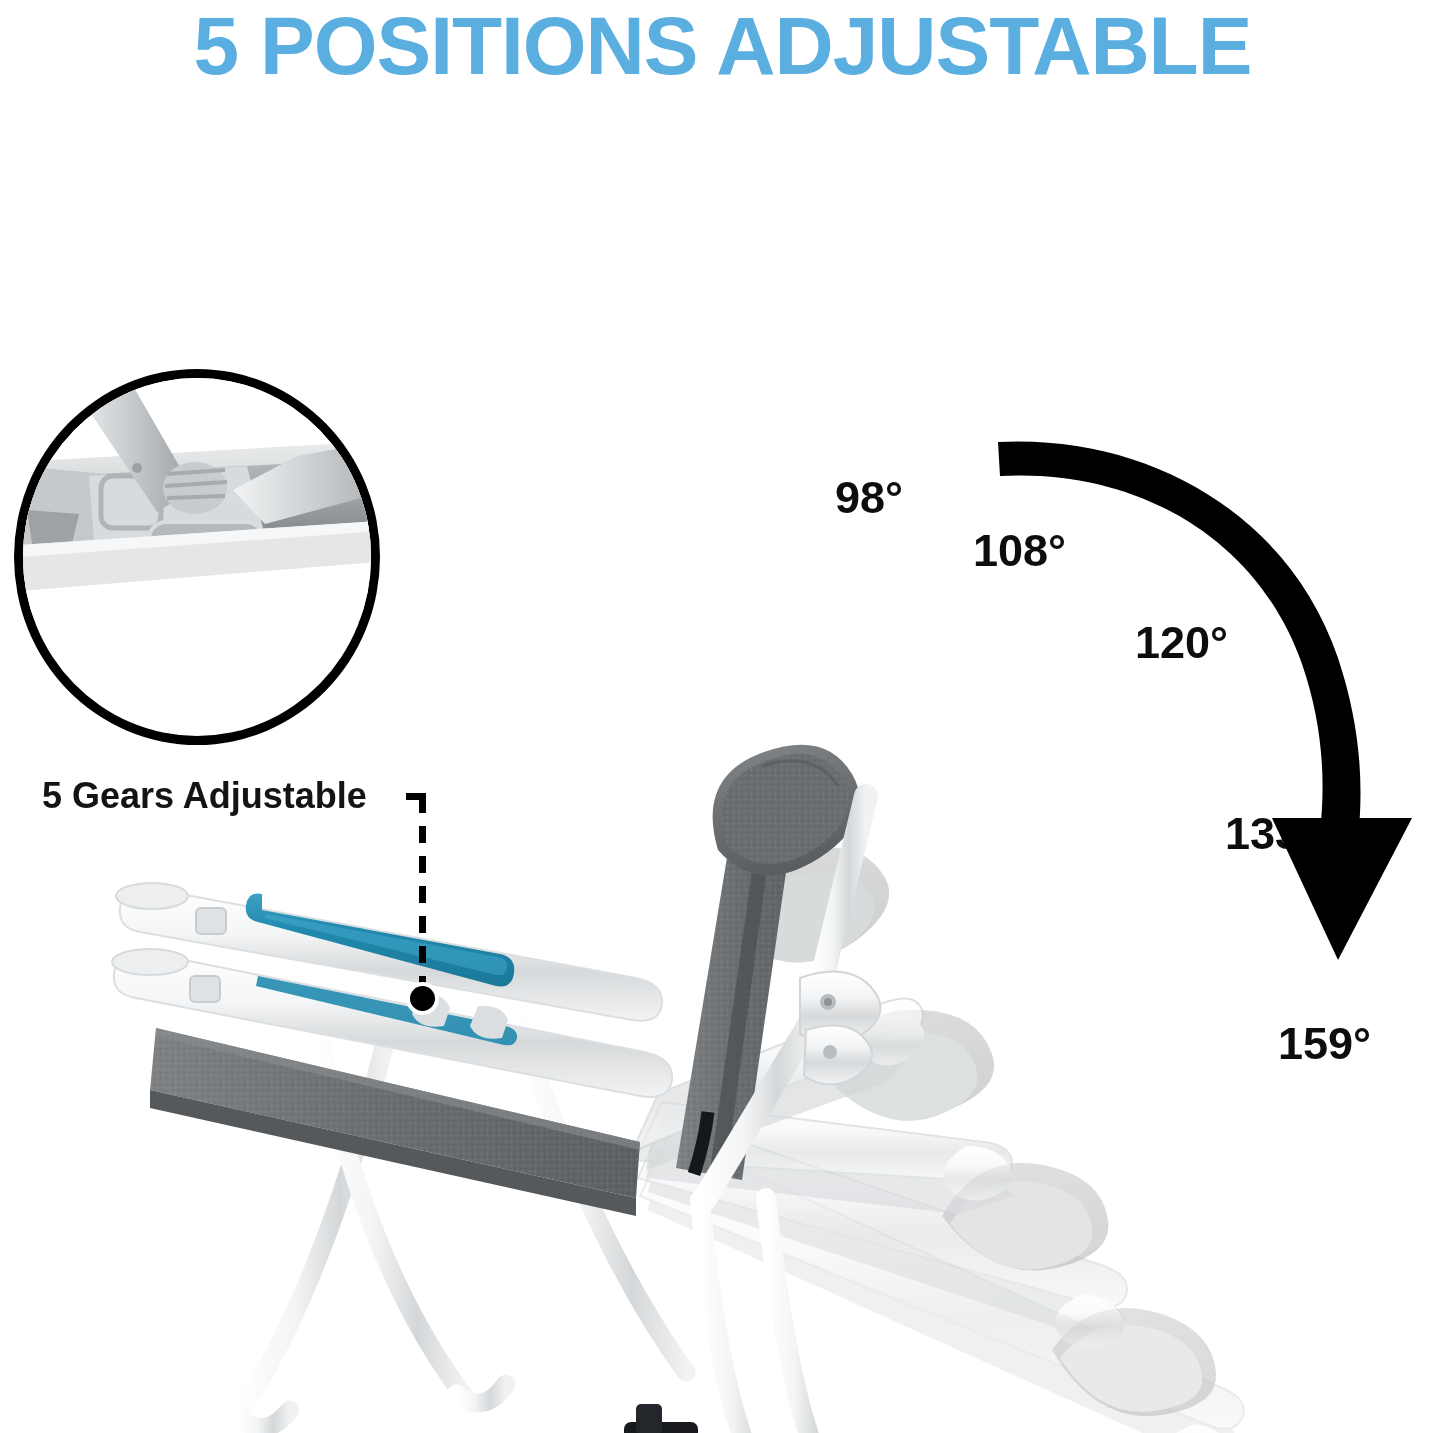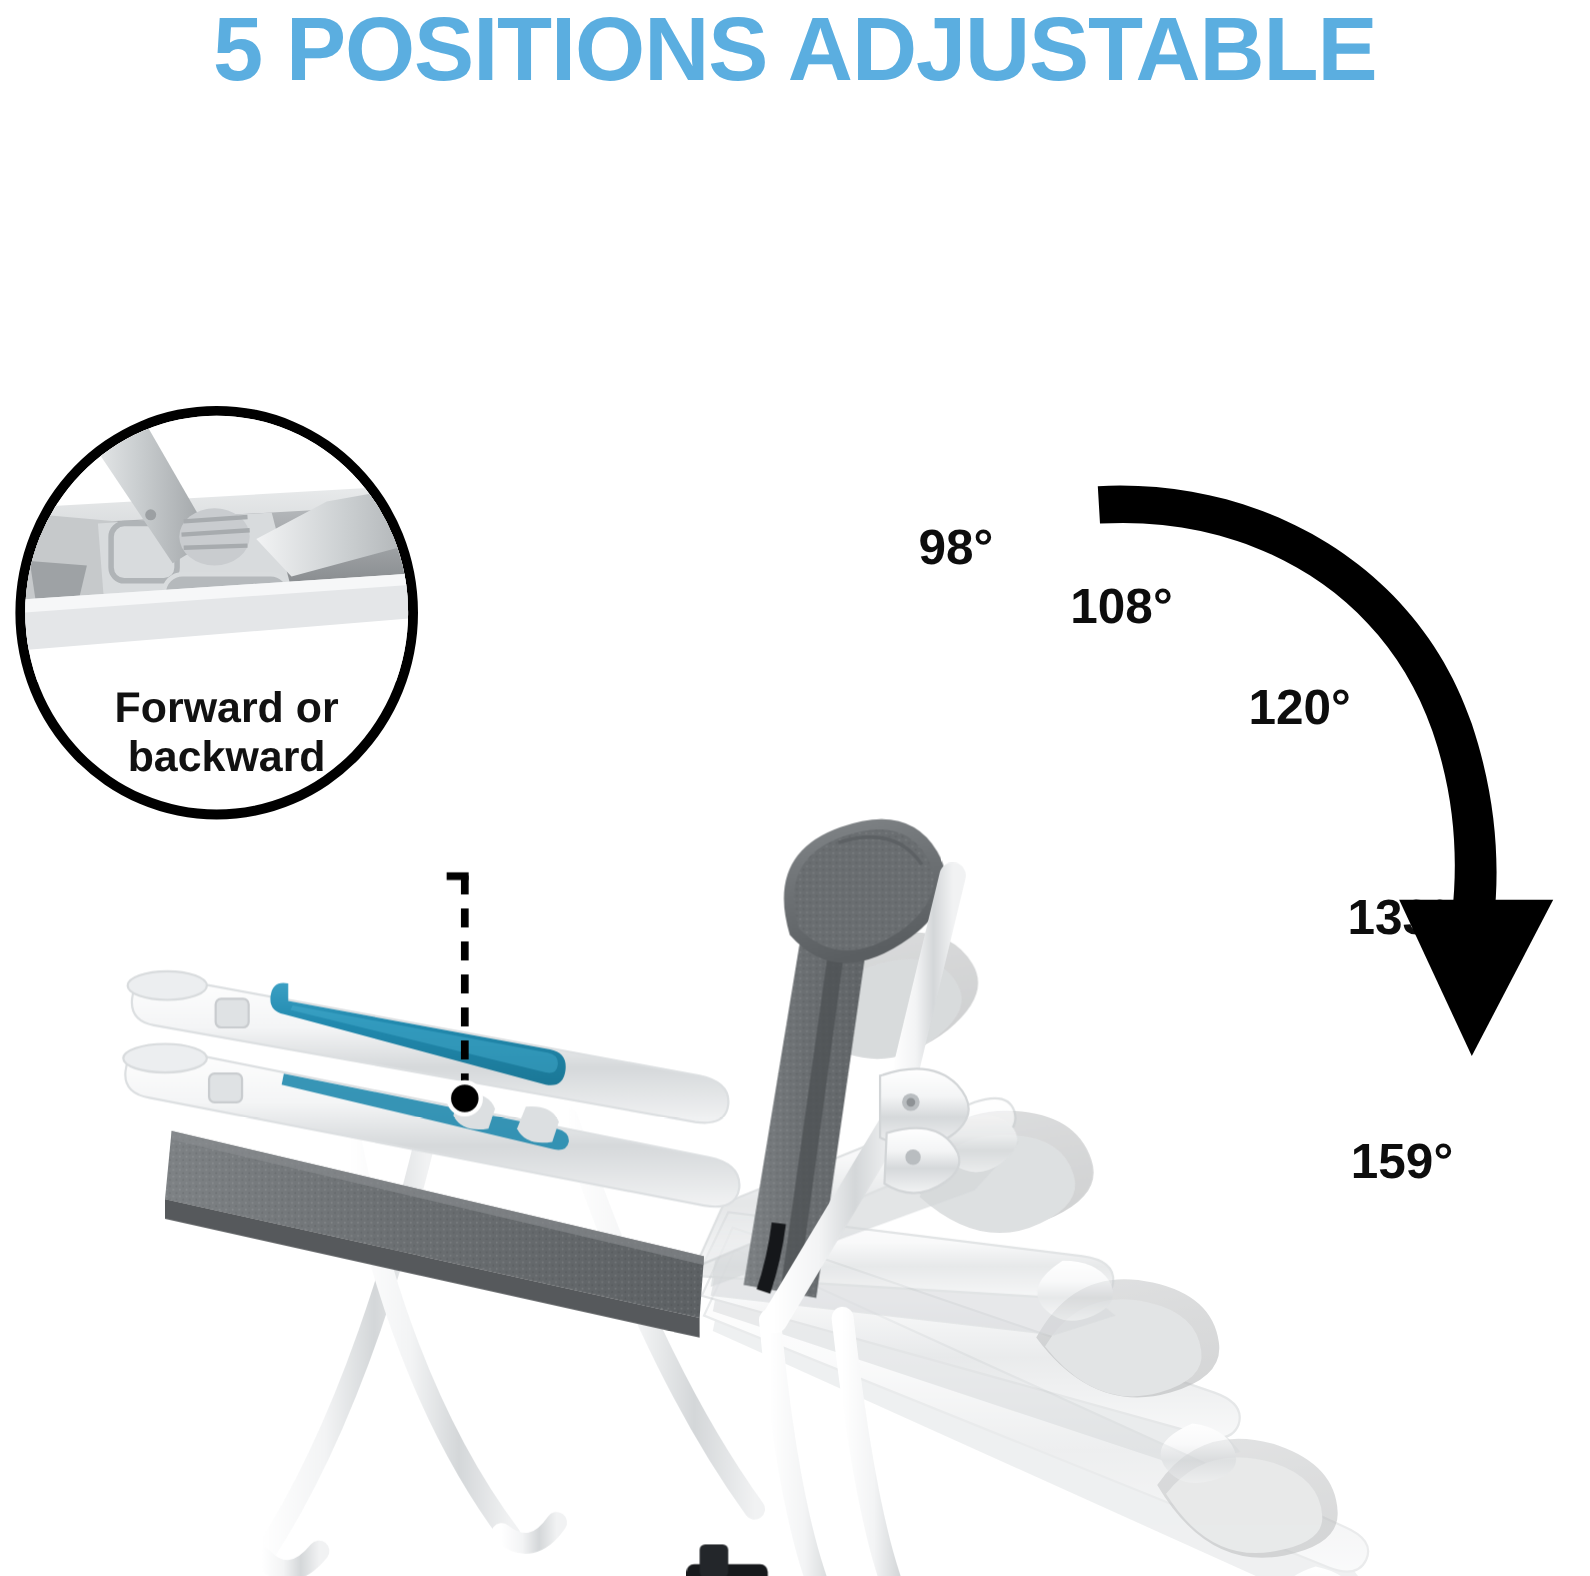--- a/index.html
+++ b/index.html
@@ -226,32 +226,32 @@
 
         <path d="M236 120 L300 86 L412 66 L416 114 L268 154 Z" fill="url(#tb2)"></path>
 
         <ellipse cx="198" cy="118" rx="32" ry="26" fill="#c9cccf"></ellipse>
         <path d="M170 104 L228 100 M168 116 L230 112 M170 128 L228 126" stroke="#a7abae" stroke-width="4"></path>
 
         <path d="M6 176 L398 150 L404 190 L12 222 Z" fill="#e4e6e8"></path>
         <path d="M6 176 L398 150 L399 160 L8 188 Z" fill="#f6f7f8"></path>
       </svg>
     </div>
-    <div id="inset-caption">Forward or backward</div>
   </div>
 
+  <div id="gears-label">5 Gears Adjustable</div>
   <div id="leader-stub"></div>
   <div id="leader-line"></div>
   <div id="leader-dot"></div>
 
   <div class="angle" style="left:835px;  top:440px;margin-top:32px;">98°</div>
   <div class="angle" style="left:973px;  top:525px;">108°</div>
   <div class="angle" style="left:1135px; top:617px;">120°</div>
   <div class="angle" style="left:1225px; top:808px;">133°</div>
-  <div class="angle" style="left:1228px; top:1018px;margin-top:12px;">159°</div>
+  <div class="angle" style="left:1278px; top:1018px;">159°</div>
 
   <svg id="arrow" viewBox="0 0 485 540" xmlns="http://www.w3.org/2000/svg">
     <path d="M38 22
              C 190 14, 330 96, 378 238
              C 400 304, 404 364, 398 418
              L 360 412
              C 366 358, 362 302, 342 244
              C 298 118, 176 48, 40 56 Z" fill="#000000"></path>
     <polygon points="312,398 452,398 378,540" fill="#000000"></polygon>
   </svg>

